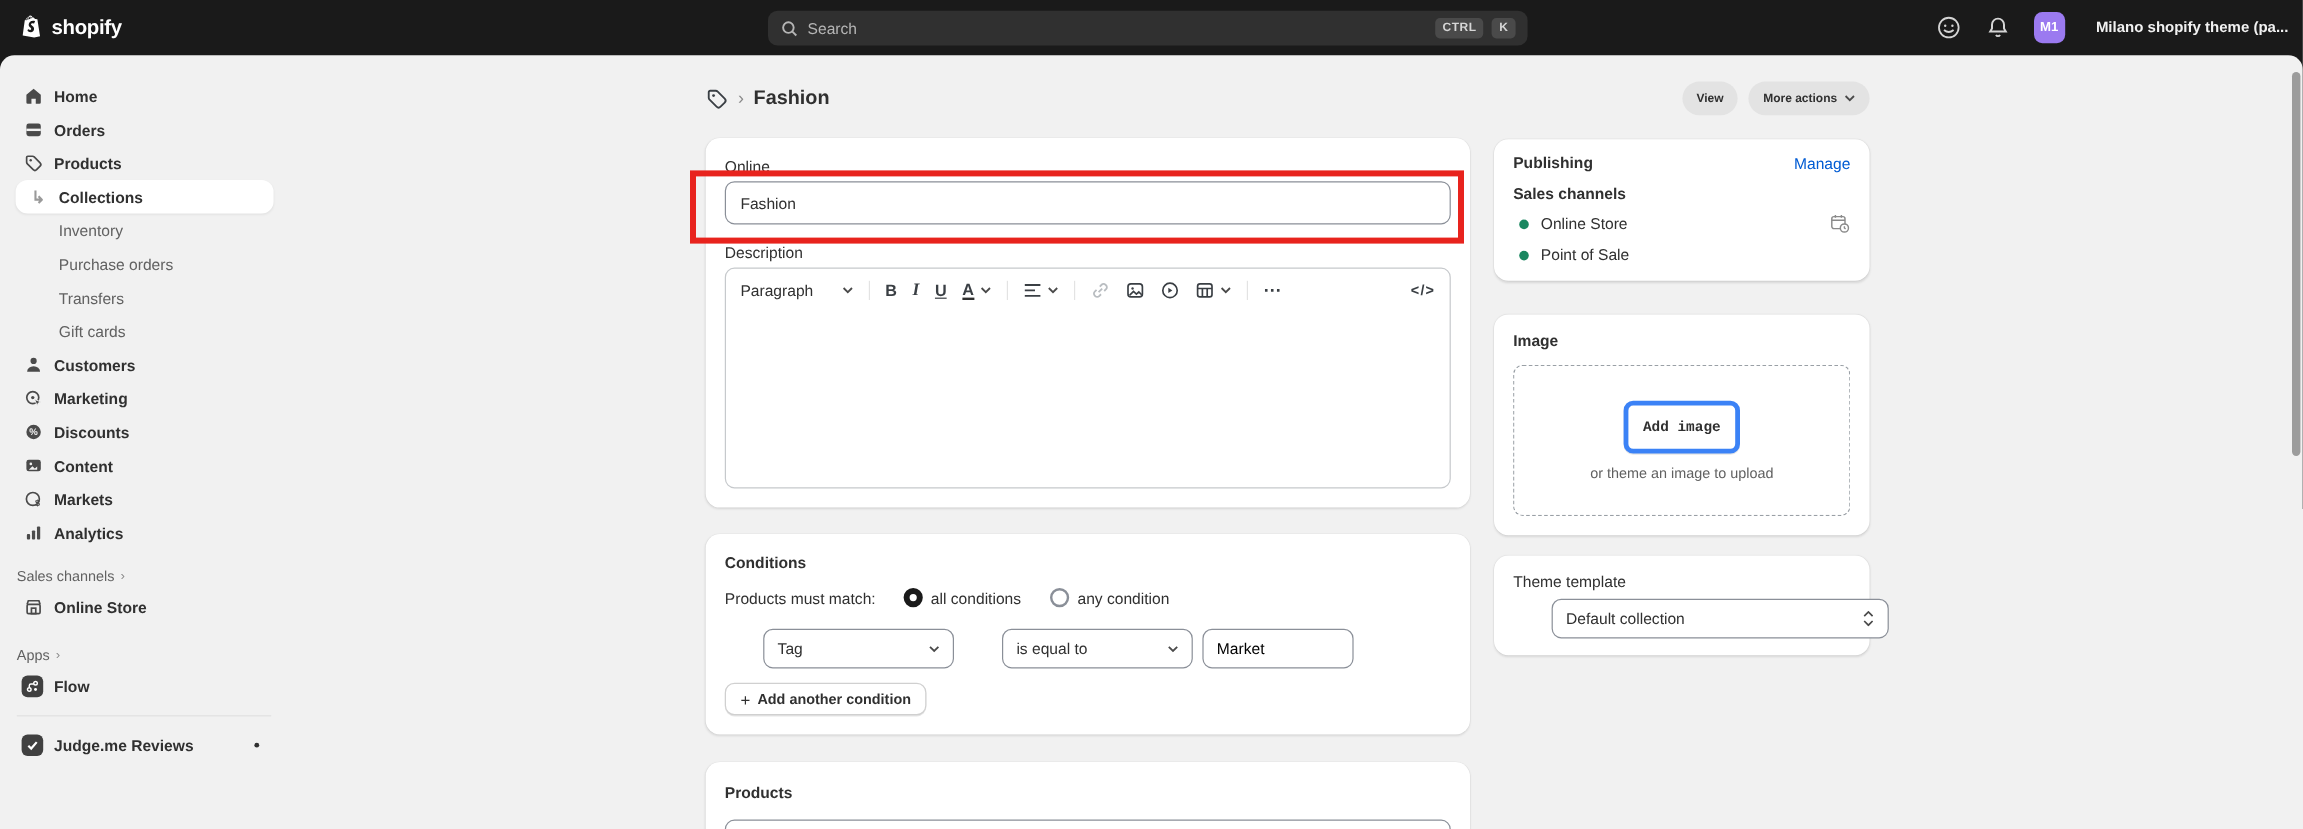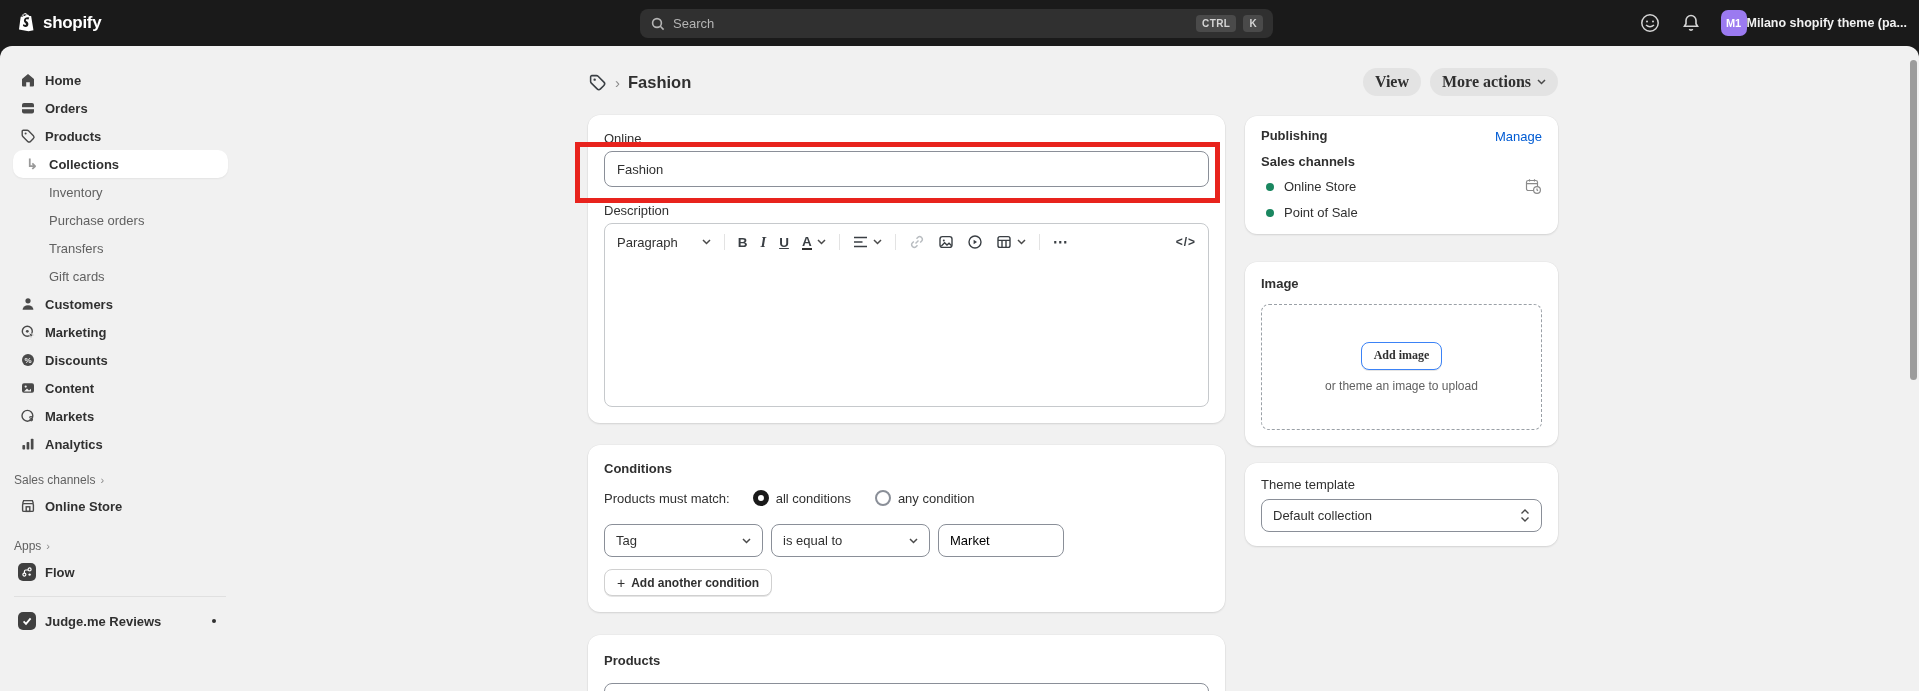--- a/index.html
+++ b/index.html
@@ -16,21 +16,21 @@
     position:absolute; left:640px; top:9px; width:633px; height:29px;
     background:#303030; border-radius:8px; display:flex; align-items:center; padding:0 10px; gap:7px;
   }
   .searchbox .ph { color:#b5b5b5; font-size:13px; flex:1; }
   .kbd { background:#4a4a4a; color:#d6d6d6; font-size:10px; font-weight:600; border-radius:4px;
          padding:3px 6px; letter-spacing:.4px; }
   .top-right { position:absolute; right:12px; top:0; height:46px; display:flex; align-items:center; gap:20px; }
   .avatar { width:26px; height:26px; border-radius:7px; display:flex; align-items:center; justify-content:center;
             color:#fff; font-size:11px; font-weight:700; }
   .store-name { color:#f1f1f1; font-size:12.5px; font-weight:650; max-width:168px; white-space:nowrap; overflow:hidden; }
-  .userchip { display:flex; align-items:center; gap:0; }
+  .userchip { display:flex; align-items:center; gap:26px; }
   
   .frame { position:absolute; top:46px; left:0; right:0; height:645px; background:#f1f1f1;
            border-radius:12px 12px 0 0; overflow:hidden; }
   
   .sidebar { position:absolute; left:0; top:0; width:240px; bottom:0; padding-top:20px; }
   .nav-item { height:28px; display:flex; align-items:center; gap:9px; padding-left:20px; font-size:13px;
               font-weight:600; color:#303030; cursor:pointer; }
   .nav-sub { padding-left:49px; font-weight:400; color:#616161; }
   .nav-active { background:#fff; border-radius:10px; margin:0 12px 0 13px; padding-left:11px;
                 font-weight:700; box-shadow:0 1px 2px rgba(0,0,0,.06); }
@@ -42,23 +42,23 @@
              justify-content:center; margin-left:-2px; }
   .sb-divider { height:1px; background:#e0e0e0; margin:10px 14px; }
   .pin-dot { width:4px; height:4px; border-radius:50%; background:#303030; margin-left:auto; margin-right:24px; }
   
   .page-header { position:absolute; left:588px; top:22px; width:970px; height:28px;
                  display:flex; align-items:center; }
   .crumb { display:flex; align-items:center; gap:8px; }
   .crumb-sep { color:#8a8a8a; font-size:15px; }
   .page-title { font-size:16.5px; font-weight:700; color:#303030; }
   .header-actions { margin-left:auto; display:flex; gap:9px; }
-  .btn-gray { background:#e3e3e3; border:none; border-radius:14px; height:28px; padding:0 12px; font-size:16px;
+  .btn-gray { background:#e3e3e3; border:none; border-radius:14px; height:28px; padding:0 12px; font-size:10px;
               font-weight:650; color:#303030; display:flex; align-items:center; gap:6px; cursor:pointer;
-              font-family:Liberation Serif, serif; }
+              font-family:Liberation Sans, sans-serif; }
   
   .card { background:#fff; border-radius:12px; box-shadow:0 1px 2px rgba(26,26,26,.12), 0 0 0 0.5px rgba(0,0,0,.04); }
   .main-col { position:absolute; left:588px; top:69px; width:637px; }
   .right-col { position:absolute; left:1245px; top:70px; width:313px; }
   .card-pad { padding:16px; }
   .field-label { font-size:13px; color:#303030; line-height:16px; margin-bottom:4px; }
   .tf { width:100%; height:36px; border:1px solid #8a8f98; border-radius:8px; padding:0 12px; font-size:13px;
         color:#303030; background:#fff; font-family:"Liberation Sans",sans-serif; outline:none; }
   .card-heading { font-size:13px; font-weight:700; color:#303030; line-height:16px; }
   
@@ -76,40 +76,40 @@
   .underline-g { text-decoration:underline; font-weight:600; }
   .color-a { font-weight:700; font-size:13.5px; border-bottom:2.5px solid #303030; line-height:13px; }
   
   .match-row { display:flex; align-items:center; gap:10px; margin-top:12px; font-size:13px; height:18px; }
   .radio { width:16px; height:16px; border-radius:50%; border:2px solid #8a8f98; background:#fff; }
   .radio.sel { border:5px solid #1a1a1a; }
   .radio-opt { display:flex; align-items:center; gap:7px; cursor:pointer; }
   .cond-row { display:flex; gap:8px; margin-top:17px; }
   .sel-box { width:159px; height:33px; border:1px solid #8a8f98; border-radius:8px; background:#fff;
              display:flex; align-items:center; justify-content:space-between; padding:0 11px; font-size:13px;
-             cursor:pointer; }
+             cursor:pointer;margin-left:32px; }
   .cond-input { width:126px; height:33px; border:1px solid #8a8f98; border-radius:8px; padding:0 11px;
                 font-size:13px; font-family:"Liberation Sans",sans-serif; outline:none; }
   .btn-outline { margin-top:12px; height:27px; background:#fff; border:1px solid #d0d0d0; border-radius:8px;
                  box-shadow:0 1px 0 rgba(0,0,0,.10); padding:0 12px; font-size:12px; font-weight:650;
                  color:#303030; display:inline-flex; align-items:center; gap:6px; cursor:pointer;
                  font-family:"Liberation Sans",sans-serif; }
   
   .pub-card { padding:12px 16px; }
   .pub-head { display:flex; align-items:center; justify-content:space-between; height:16px; }
   .link-blue { color:#005bd3; font-size:13px; text-decoration:none; cursor:pointer; }
   .sub-head { font-size:13px; font-weight:700; margin-top:10px; line-height:16px; }
   .chan-row { display:flex; align-items:center; gap:10px; margin-top:7px; height:19px; font-size:13px; }
   .gdot { width:8px; height:8px; border-radius:50%; background:#1a8760; margin-left:5px; }
   .img-card { padding:14px 16px 16px; }
   .dropzone { margin-top:12px; border:1px dashed #9aa0a6; border-radius:8px; height:126px;
               display:flex; flex-direction:column; align-items:center; justify-content:center; }
-  .btn-white { background:#fff; border:1px solid #3b82f6; border-radius:8px; box-shadow:0 1px 0 rgba(0,0,0,.10);
-               height:28px; padding:0 12px; font-size:12px; font-weight:650; color:#303030; cursor:pointer;
-               font-family:Liberation Serif, serif; }
+  .btn-white { background:#fff; border:4px solid #3b82f6; border-radius:8px; box-shadow:0 1px 0 rgba(0,0,0,.10);
+               height:44px; padding:0 12px; font-size:12px; font-weight:650; color:#303030; cursor:pointer;
+               font-family:Liberation Mono, monospace; }
   .drop-hint { margin-top:9px; font-size:12px; color:#616161; }
   .theme-card { padding:14px 16px; }
   .theme-label { font-size:13px; line-height:16px; }
   
   .products-card { margin-top:23px; height:90px; padding:18px 16px 0; }
   .prod-input { margin-top:14px; }
   
   .scroll-thumb { position:absolute; right:2px; top:14px; width:7px; height:320px; border-radius:4px;
                   background:#9c9c9c; }
   svg { display:block; }

